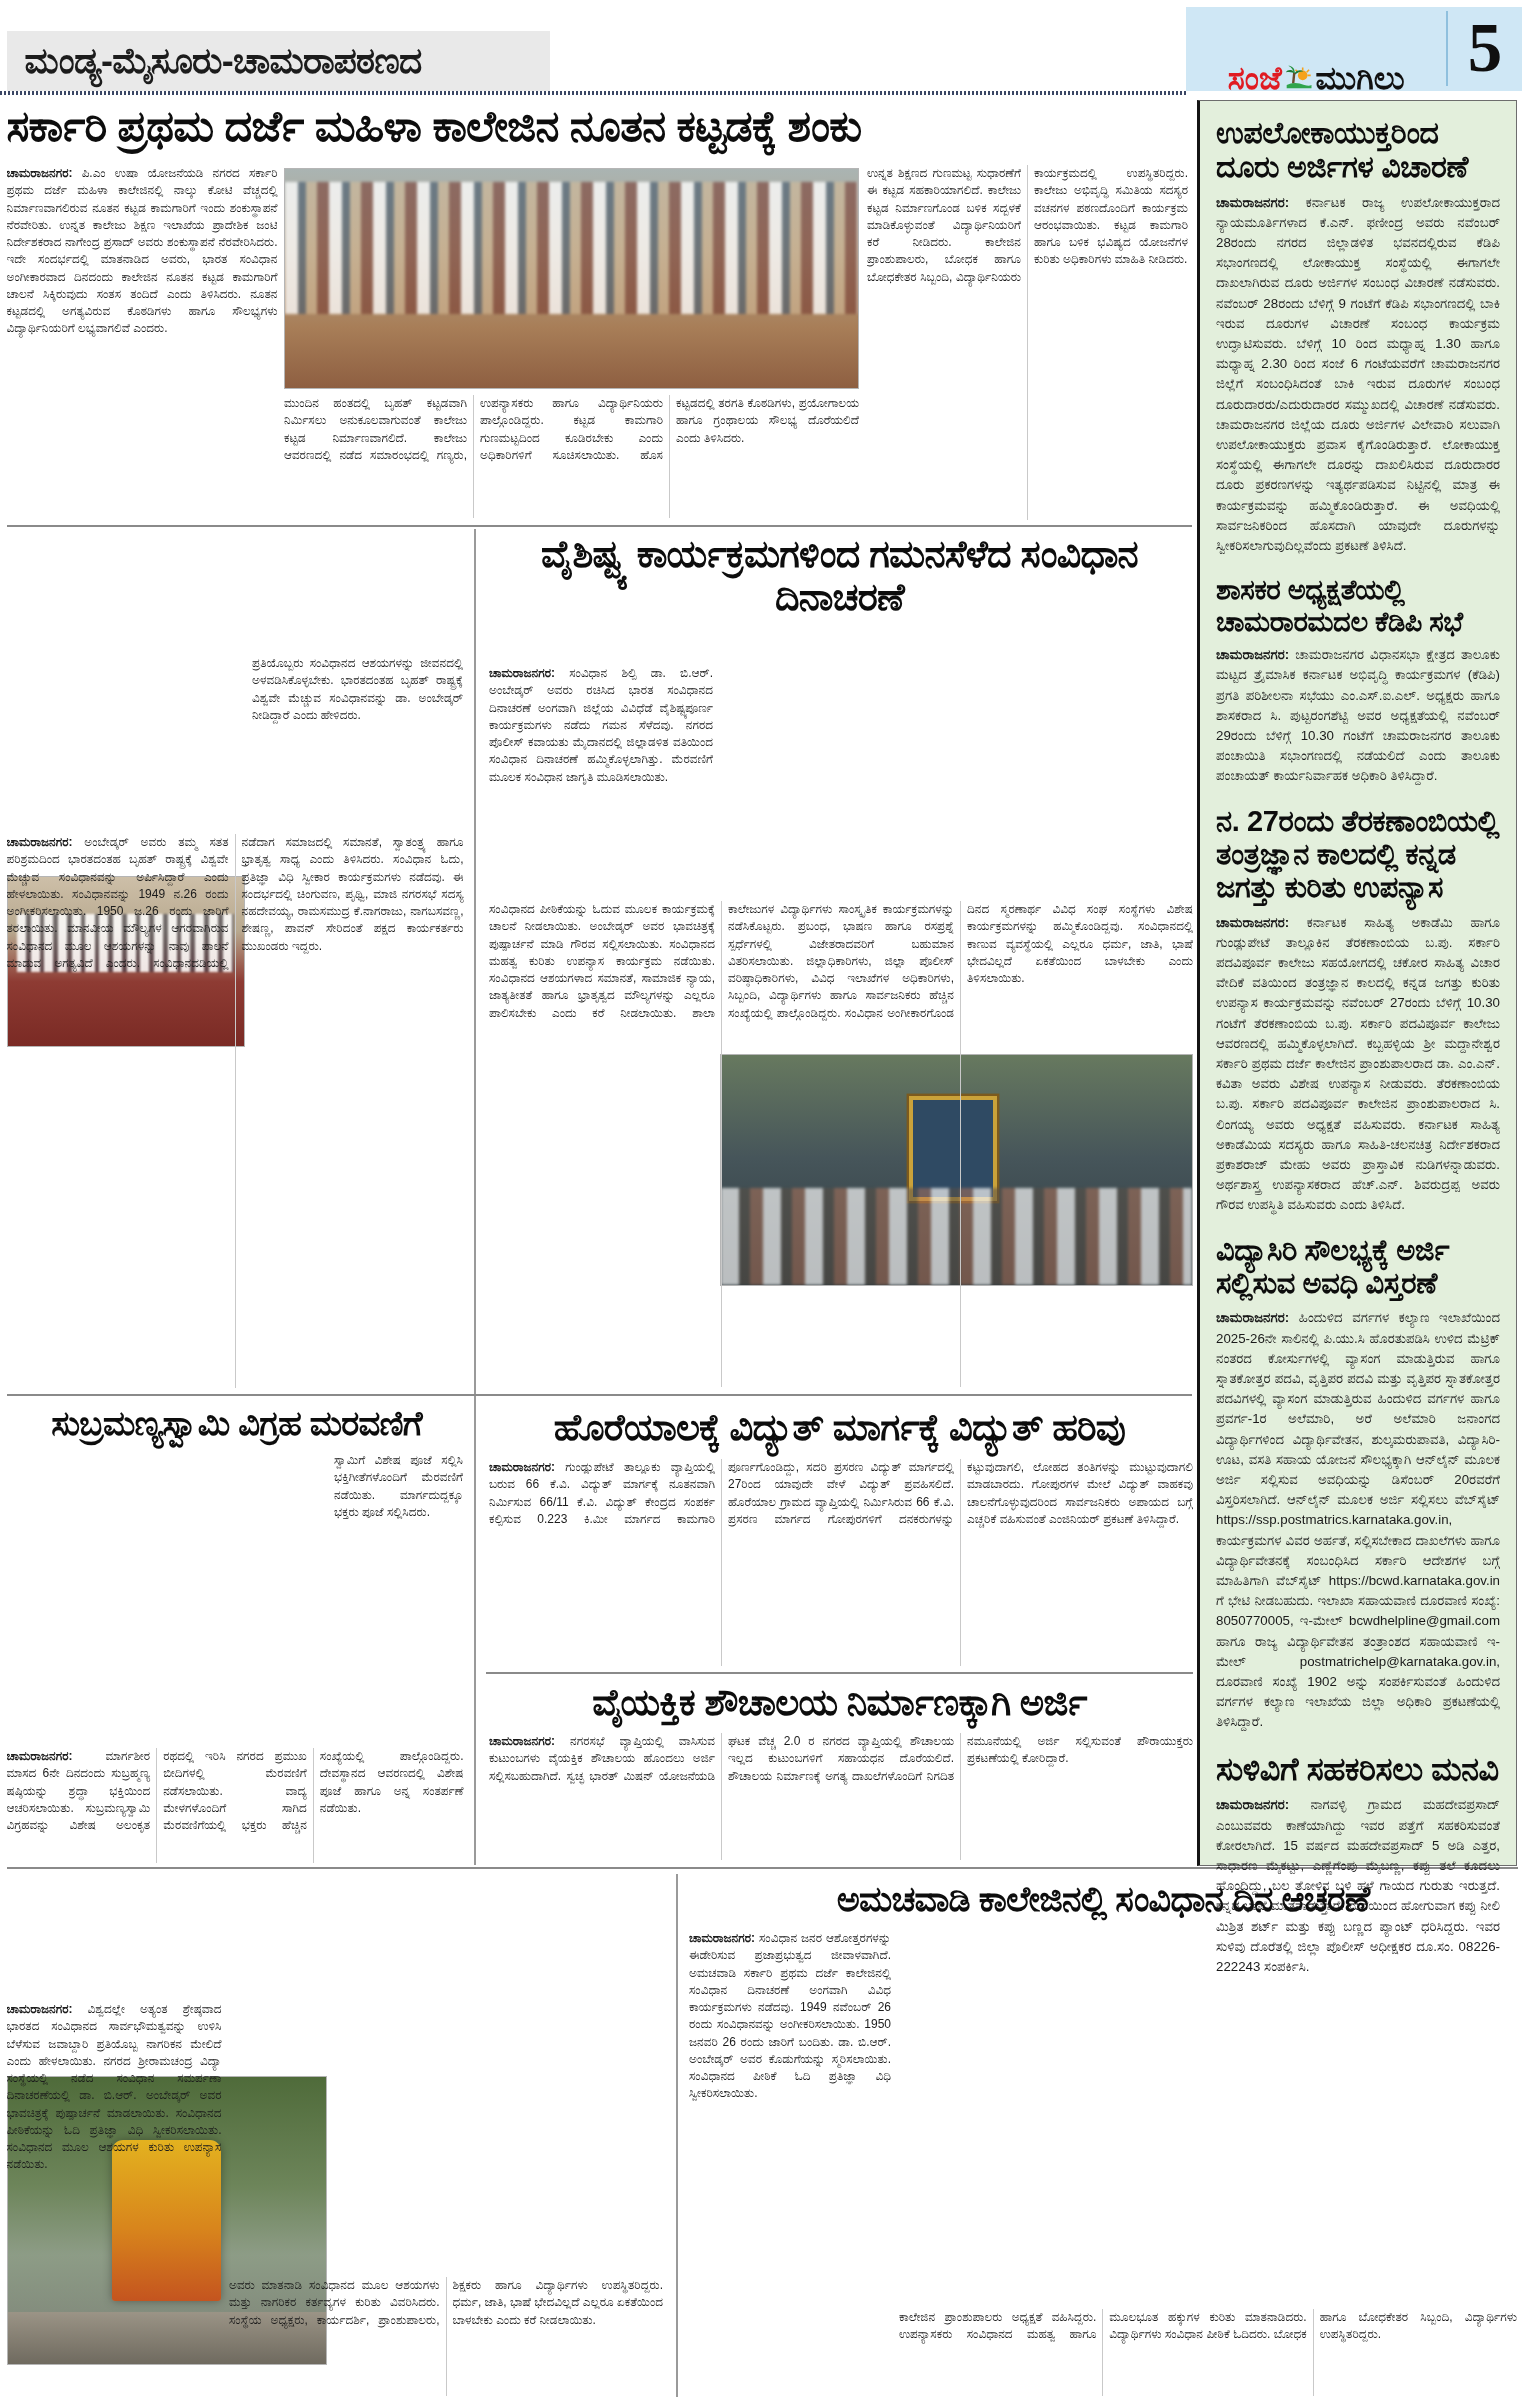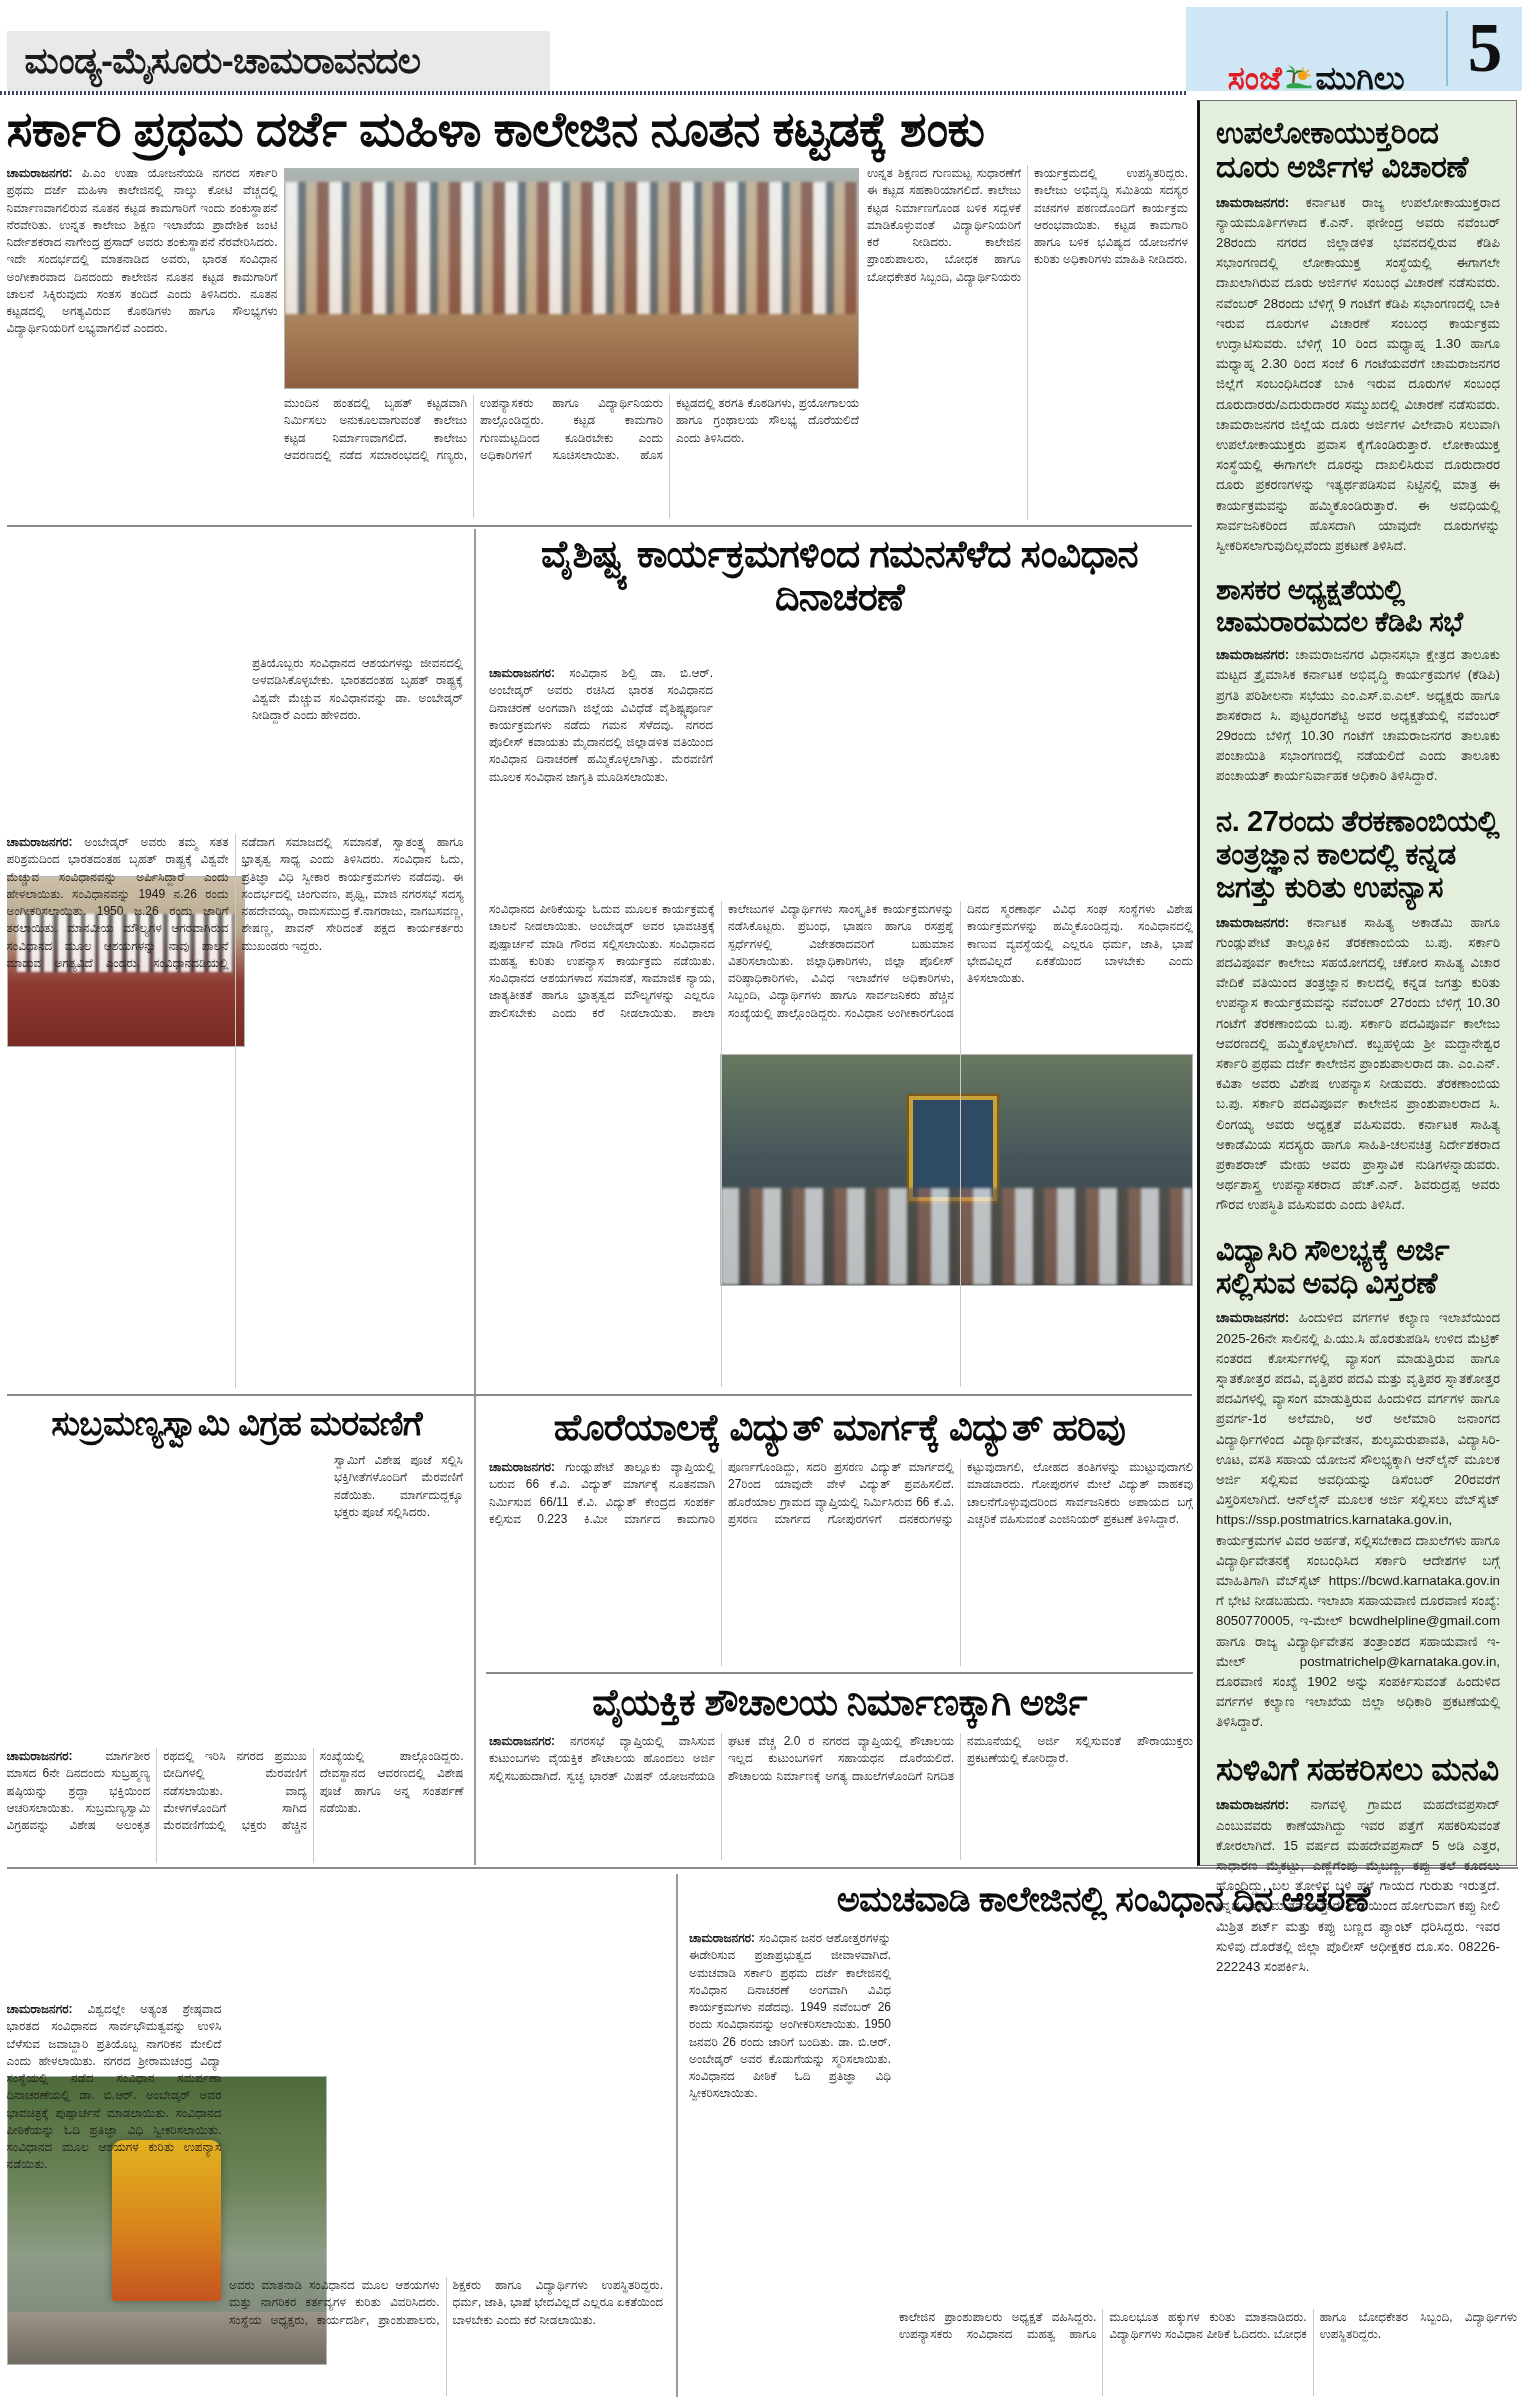--- a/index.html
+++ b/index.html
@@ -56,21 +56,21 @@
     background:linear-gradient(180deg,#e3b21f 0%,#d8851c 55%,#c4541f 100%);box-shadow:0 0 9.7px rgba(0,0,0,.35);}
   .ph-proc .street{position:absolute;left:0;bottom:0;width:100%;height:18%;
     background:linear-gradient(180deg,#9b9486,#6f6a5f);}
 </style>
 </head>
 <body>
 
 <div class="page">
 
   <div class="abs region-box" style="left:6.5px;top:31px;width:525px;height:60px;">
-    <span>ಮಂಡ್ಯ-ಮೈಸೂರು-ಚಾಮರಾವನದಲ</span>
+    <span>ಮಂಡ್ಯ-ಮೈಸೂರು-ಚಾಮರಾಪಠಣದ</span>
   </div>
 
   <div class="abs dotted-rule" style="left:0;top:91px;width:1186px;height:4px;"></div>
 
   <div class="abs masthead" style="left:1186px;top:6.5px;width:336px;height:84px;">
     <div class="mast-left">
       <div class="brand-row">
         <span class="brand-red">ಸಂಜೆ</span>
         <span>
           <svg width="27.4" height="24" viewBox="0 0 34 30">
@@ -86,21 +86,21 @@
         <span class="brand-black">ಮುಗಿಲು</span>
       </div>
       <div class="brand-underline"></div>
       <div class="mast-day">ಗುರುವಾರ</div>
       <div class="mast-date">27.11.2025</div>
     </div>
     <div class="mast-div"></div>
     <div class="mast-page">5</div>
   </div>
 
-  <div class="abs hl" style="left:6.5px;top:102px;width:1185px;height:52px;font-size:49px;">ಸರ್ಕಾರಿ ಪ್ರಥಮ ದರ್ಜೆ ಮಹಿಳಾ ಕಾಲೇಜಿನ ನೂತನ ಕಟ್ಟಡಕ್ಕೆ ಶಂಕು</div>
+  <div class="abs hl" style="left:6.5px;top:102px;width:1185px;height:52px;font-size:43px;">ಸರ್ಕಾರಿ ಪ್ರಥಮ ದರ್ಜೆ ಮಹಿಳಾ ಕಾಲೇಜಿನ ನೂತನ ಕಟ್ಟಡಕ್ಕೆ ಶಂಕು</div>
 
   <div class="abs" style="left:6.5px;top:165px;width:271px;height:355px;overflow:hidden;">
     <p class="bt"><b class="dl">ಚಾಮರಾಜನಗರ:</b>
       <span>ಪಿ.ಎಂ ಉಷಾ ಯೋಜನೆಯಡಿ ನಗರದ ಸರ್ಕಾರಿ ಪ್ರಥಮ ದರ್ಜೆ ಮಹಿಳಾ ಕಾಲೇಜಿನಲ್ಲಿ ನಾಲ್ಕು ಕೋಟಿ ವೆಚ್ಚದಲ್ಲಿ ನಿರ್ಮಾಣವಾಗಲಿರುವ ನೂತನ ಕಟ್ಟಡ ಕಾಮಗಾರಿಗೆ ಇಂದು ಶಂಕುಸ್ಥಾಪನೆ ನೆರವೇರಿತು. ಉನ್ನತ ಕಾಲೇಜು ಶಿಕ್ಷಣ ಇಲಾಖೆಯ ಪ್ರಾದೇಶಿಕ ಜಂಟಿ ನಿರ್ದೇಶಕರಾದ ನಾಗೇಂದ್ರ ಪ್ರಸಾದ್ ಅವರು ಶಂಕುಸ್ಥಾಪನೆ ನೆರವೇರಿಸಿದರು. ಇದೇ ಸಂದರ್ಭದಲ್ಲಿ ಮಾತನಾಡಿದ ಅವರು, ಭಾರತ ಸಂವಿಧಾನ ಅಂಗೀಕಾರವಾದ ದಿನದಂದು ಕಾಲೇಜಿನ ನೂತನ ಕಟ್ಟಡ ಕಾಮಗಾರಿಗೆ ಚಾಲನೆ ಸಿಕ್ಕಿರುವುದು ಸಂತಸ ತಂದಿದೆ ಎಂದು ತಿಳಿಸಿದರು. ನೂತನ ಕಟ್ಟಡದಲ್ಲಿ ಅಗತ್ಯವಿರುವ ಕೊಠಡಿಗಳು ಹಾಗೂ ಸೌಲಭ್ಯಗಳು ವಿದ್ಯಾರ್ಥಿನಿಯರಿಗೆ ಲಭ್ಯವಾಗಲಿವೆ ಎಂದರು.</span></p>
   </div>
 
   <div class="abs photo ph-lead" style="left:284px;top:168px;width:575px;height:221px;">
     <div class="crowd"></div>
   </div>
 

